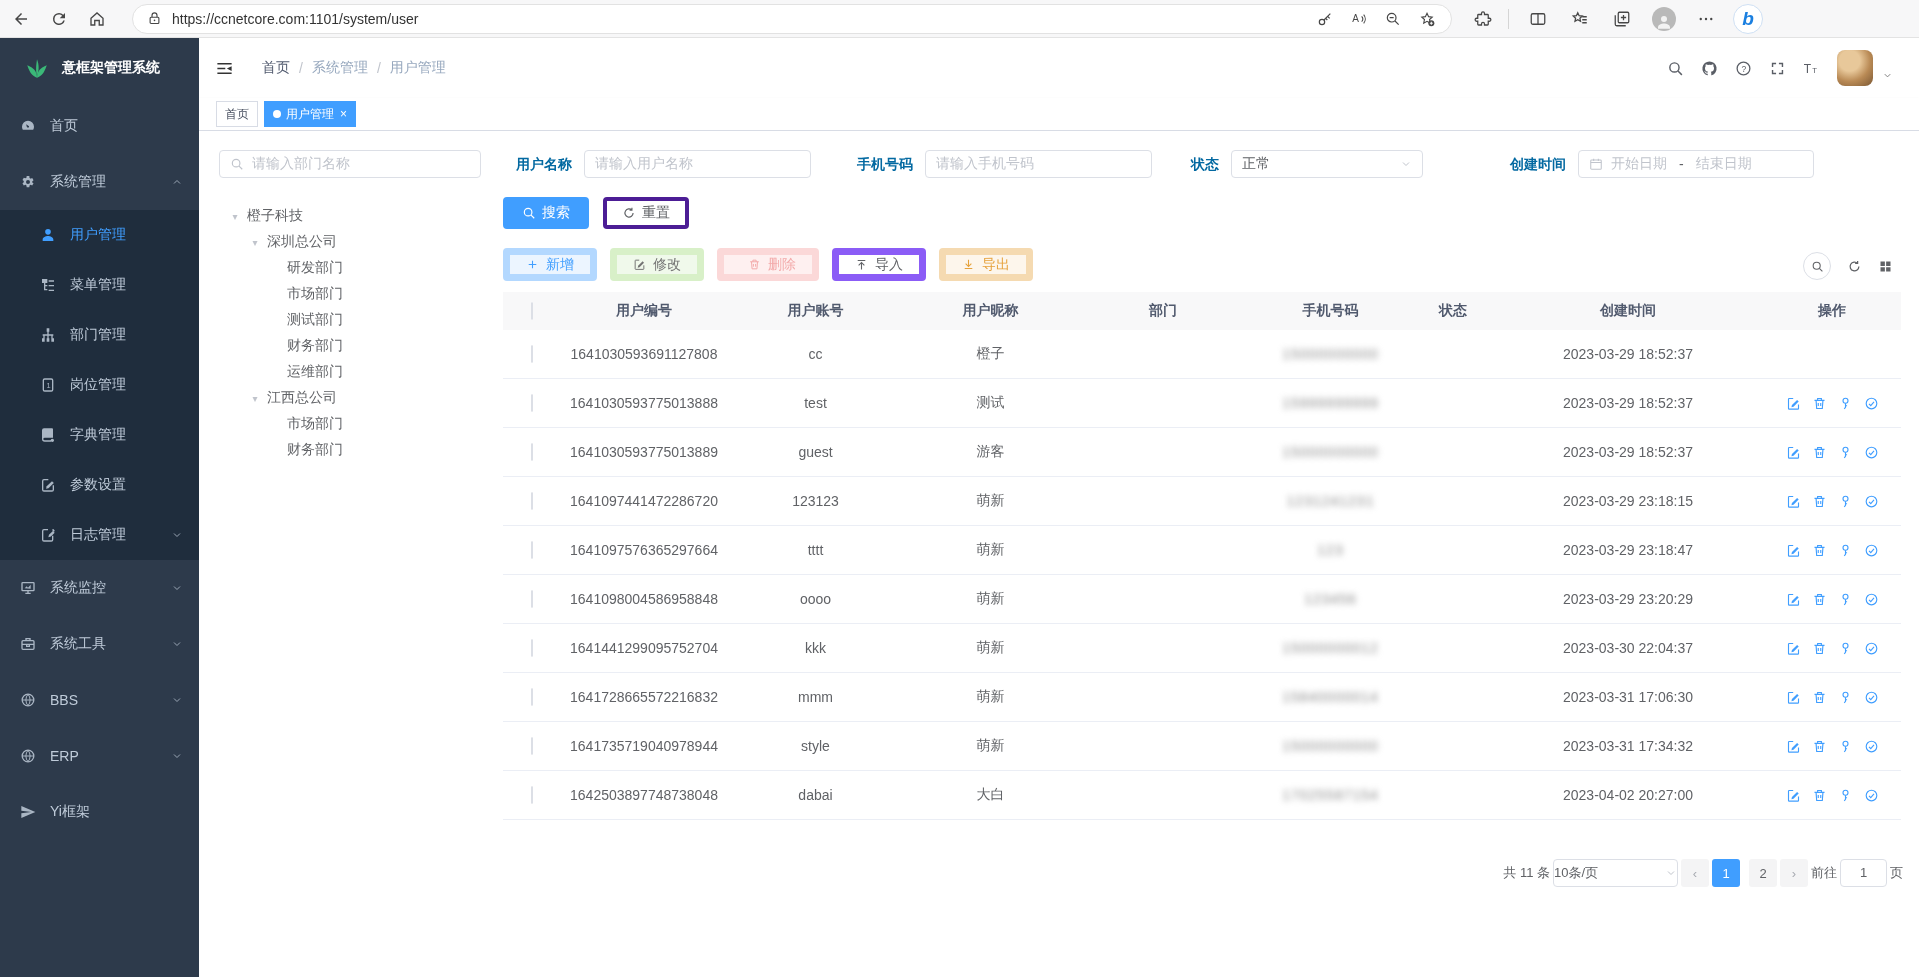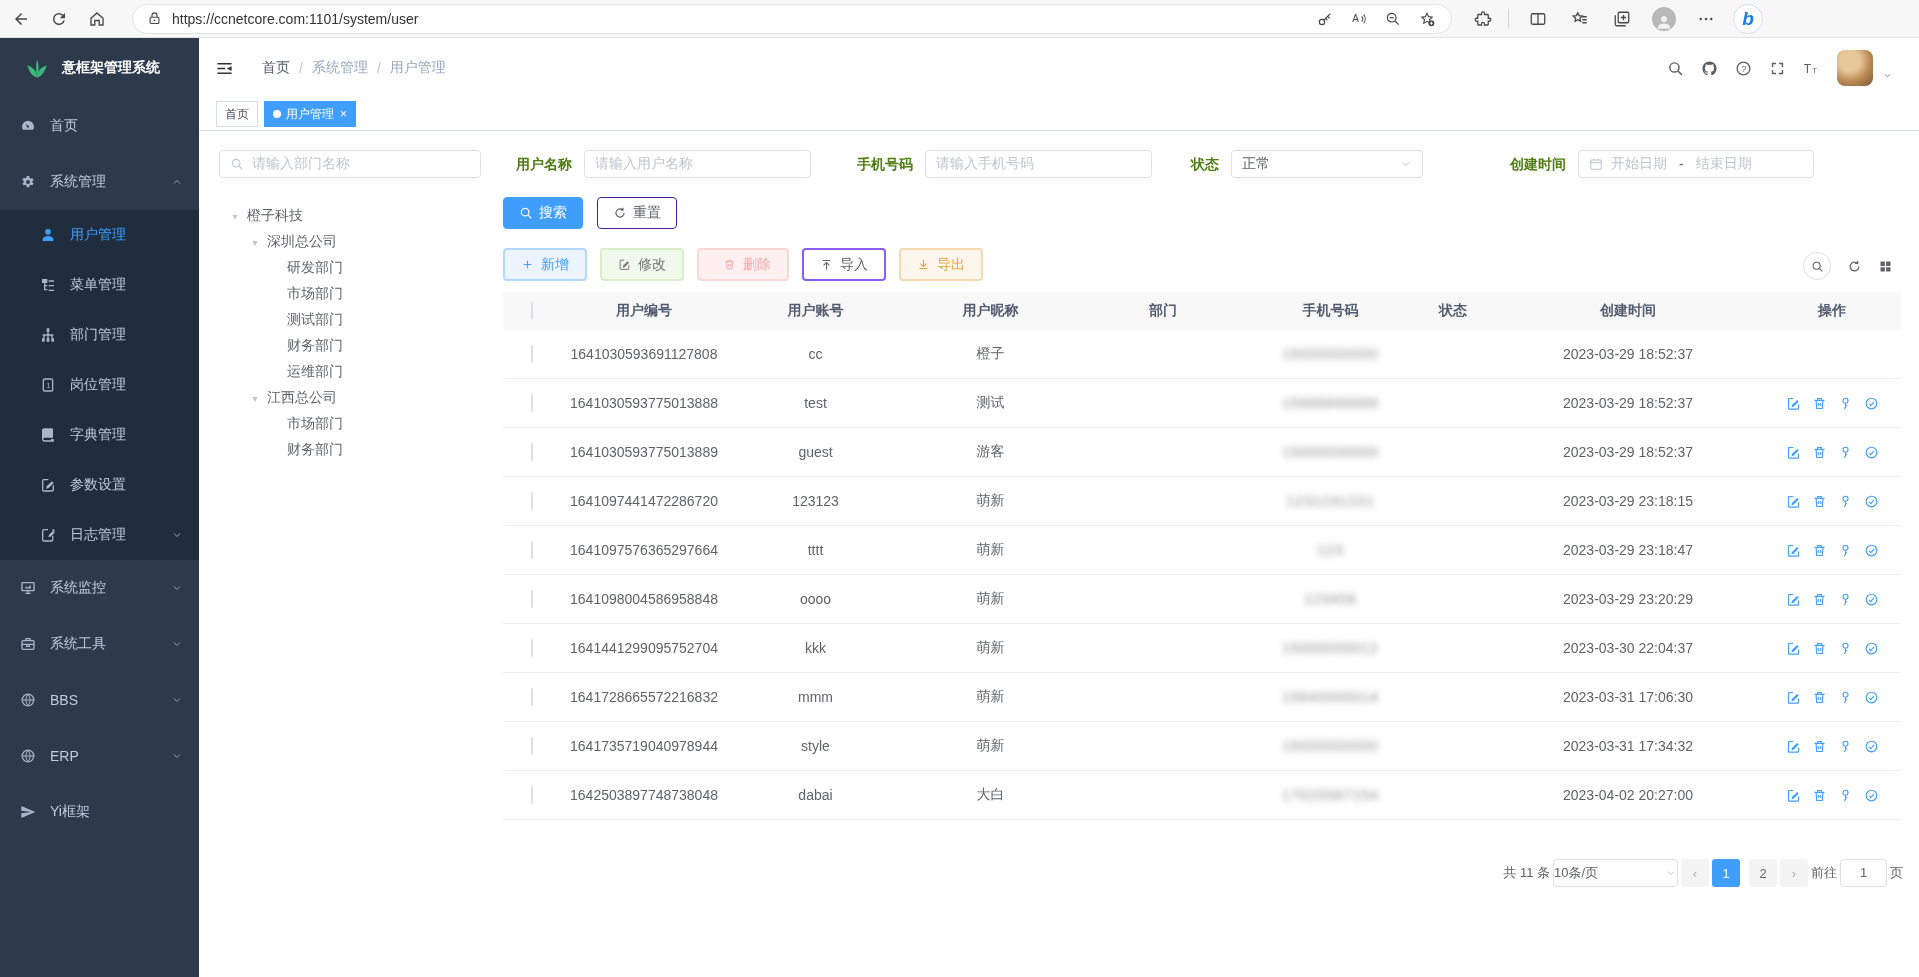--- a/index.html
+++ b/index.html
@@ -53,39 +53,39 @@
   .tab .dot { width:8px; height:8px; border-radius:50%; background:#fff; margin-right:5px; display:none; }
   .tab.active .dot { display:inline-block; }
   .tab .close { margin-left:6px; font-size:12px; }
 
   
   .content { position:absolute; left:199px; top:131px; width:1720px; height:846px; background:#fff; }
 
   
   .f-input { position:absolute; height:28px; border:1px solid #dcdfe6; border-radius:4px; background:#fff; display:flex; align-items:center; padding:0 10px; font-size:14px; color:#606266; }
   .f-input .ph { color:#c0c4cc; }
-  .f-label { position:absolute; height:28px; line-height:28px; font-size:14px; font-weight:bold; color:#4d7c0f; text-align:right; }
+  .f-label { position:absolute; height:28px; line-height:28px; font-size:14px; font-weight:bold; color:#0369a1; text-align:right; }
   .gray-ic { color:#c0c4cc; margin-right:8px; font-size:14px; }
   .sel-caret { margin-left:auto; color:#c0c4cc; font-size:12px; }
   .dr-sep { margin:0 12px; color:#606266; }
 
   
-  .btn { display:inline-flex; align-items:center; justify-content:center; gap:6px; height:32px; border-radius:4px; font-size:14px; cursor:pointer; border:1px solid #4c1d95; background:#fff; color:#606266; padding:0 15px; }
+  .btn { display:inline-flex; align-items:center; justify-content:center; gap:6px; height:32px; border-radius:4px; font-size:14px; cursor:pointer; border:4px solid #4c1d95; background:#fff; color:#606266; padding:0 15px; }
   .btn.primary { background:#409eff; border-color:#409eff; color:#fff; }
   .search-row { position:absolute; left:304px; top:66px; display:flex; gap:14px; }
 
   
   .tree { position:absolute; left:20px; top:72px; width:275px; }
   .tree-item { height:26px; display:flex; align-items:center; font-size:14px; color:#606266; cursor:pointer; }
   .tree-caret { width:16px; font-size:10px; color:#c0c4cc; text-align:center; }
   .tree-item span.lbl { margin-left:4px; }
 
   
   .action-row { position:absolute; left:304px; top:117px; display:flex; gap:13px; }
-  .abtn { display:inline-flex; align-items:center; gap:7px; height:33px; padding:0 16px; border-radius:4px; font-size:14px; cursor:pointer; border:2px solid #8b5cf6; background:#fff; color:#606266; }
+  .abtn { display:inline-flex; align-items:center; gap:7px; height:33px; padding:0 16px; border-radius:4px; font-size:14px; cursor:pointer; border:7px solid #8b5cf6; background:#fff; color:#606266; }
   .abtn .ic { font-size:13px; }
   .abtn.primary { background:#ecf5ff; border-color:#b3d8ff; color:#409eff; }
   .abtn.success { background:#f0f9eb; border-color:#d8f0c8; color:#737373; }
   .abtn.danger  { background:#fef0f0; border-color:#fbd8d8; color:#f3a9a9;padding-left:24px; }
   .abtn.warning { background:#fdf6ec; border-color:#f5dab1; color:#e6a23c; }
   .table-tools { position:absolute; right:26px; top:121px; display:flex; align-items:center; gap:16px; color:#606266; }
   .tool-circle { width:28px; height:28px; border:1px solid #dcdfe6; border-radius:50%; display:flex; align-items:center; justify-content:center; font-size:13px; cursor:pointer; }
   .tool-plain { font-size:15px; cursor:pointer; }
 
   

